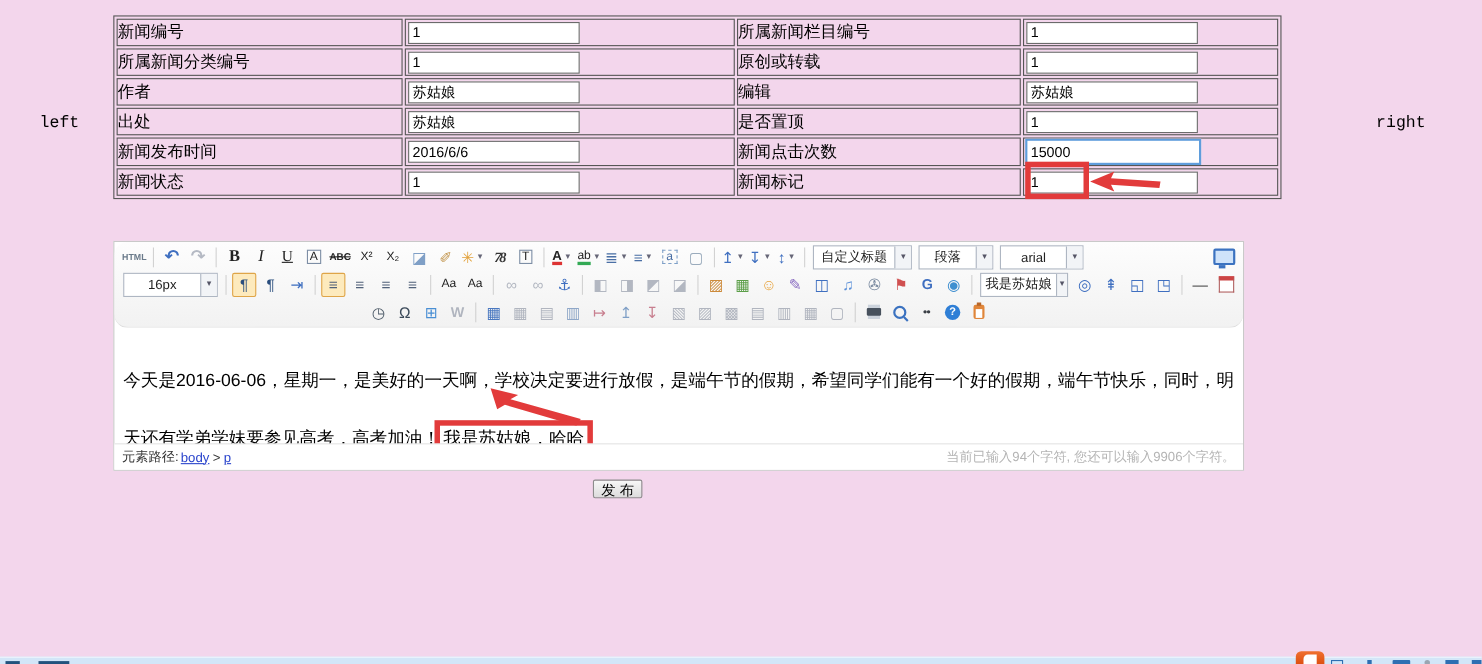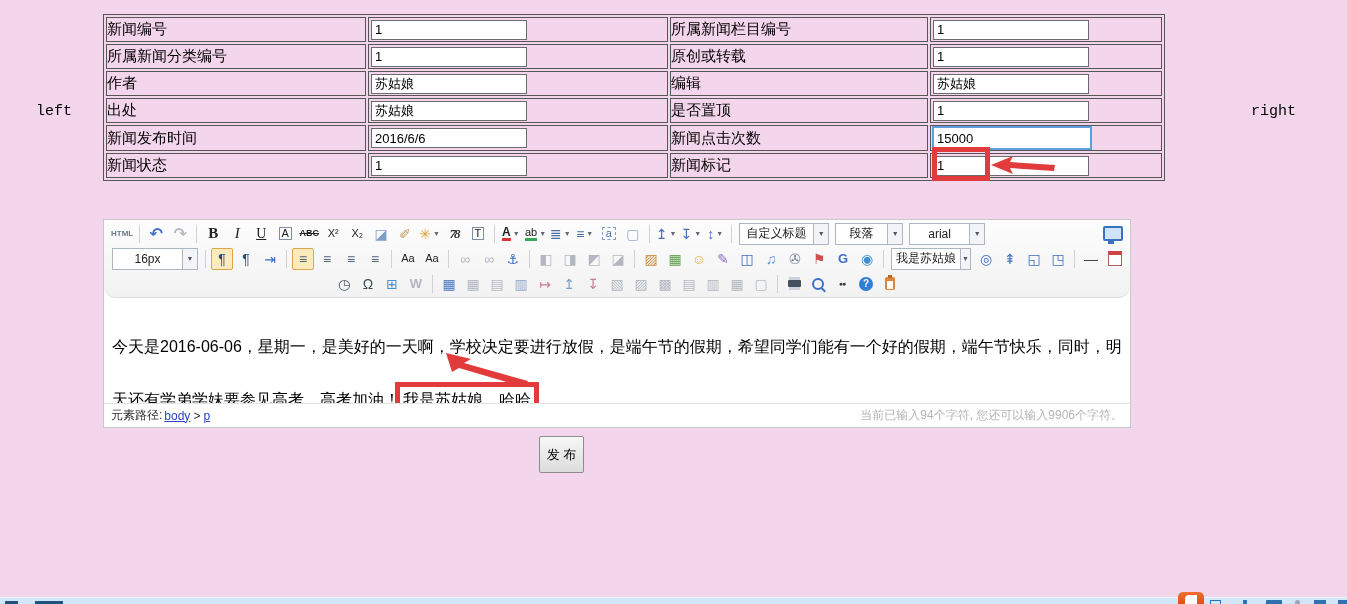--- a/index.html
+++ b/index.html
@@ -73,21 +73,21 @@
   .edit-area .line{white-space:nowrap;margin-top:27px;}
   .hl-span{display:inline-block;border:5px solid #e23b3b;margin:-5px;padding:0 3px;position:relative;}
   
   .statusbar{height:23px;border-top:1px solid #e3e3e3;display:flex;align-items:center;font-size:12px;padding:0 7px;background:#fff;}
   .statusbar .path{color:#333;}
   .statusbar a{color:#2a44cc;text-decoration:underline;cursor:pointer;margin:0 2px;}
   .statusbar .sep{color:#333;margin:0 1px;}
   .statusbar .counter{margin-left:auto;color:#b4b4b4;}
 
   
-  .publish-btn{position:absolute;left:539px;top:436px;width:45px;height:37px;
+  .publish-btn{position:absolute;left:539px;top:436px;width:45px;height:17px;
     background:linear-gradient(#f7f7f7,#dcdcdc);border:1px solid #8c8c8c;border-radius:2px;
     font-size:13px;color:#000;font-family:inherit;cursor:pointer;padding:0;}
 
   
   .anno-box{position:absolute;border:5px solid #e23b3b;pointer-events:none;box-sizing:border-box;}
   .anno-box.b1{left:932px;top:147px;width:58px;height:34px;}
   .anno-arrow{position:absolute;pointer-events:none;}
   .anno-arrow.a1{left:989px;top:154px;}
   .anno-arrow.a2{left:440px;top:351px;}
 

